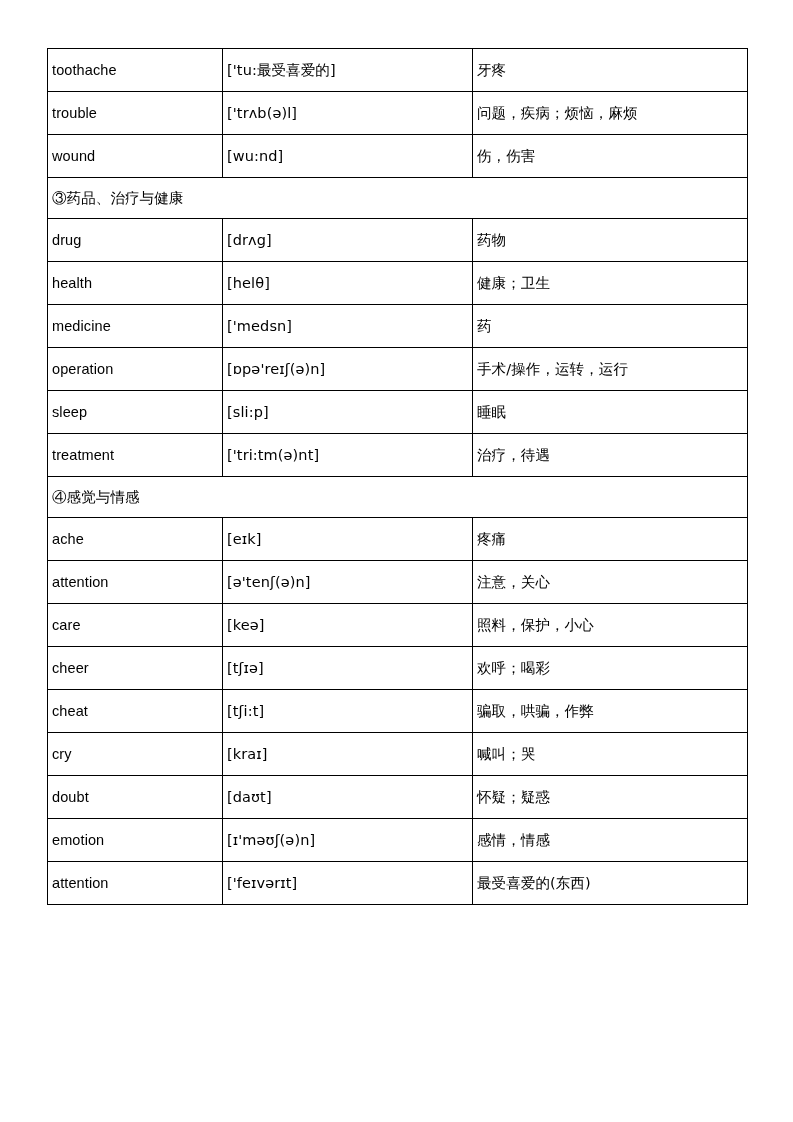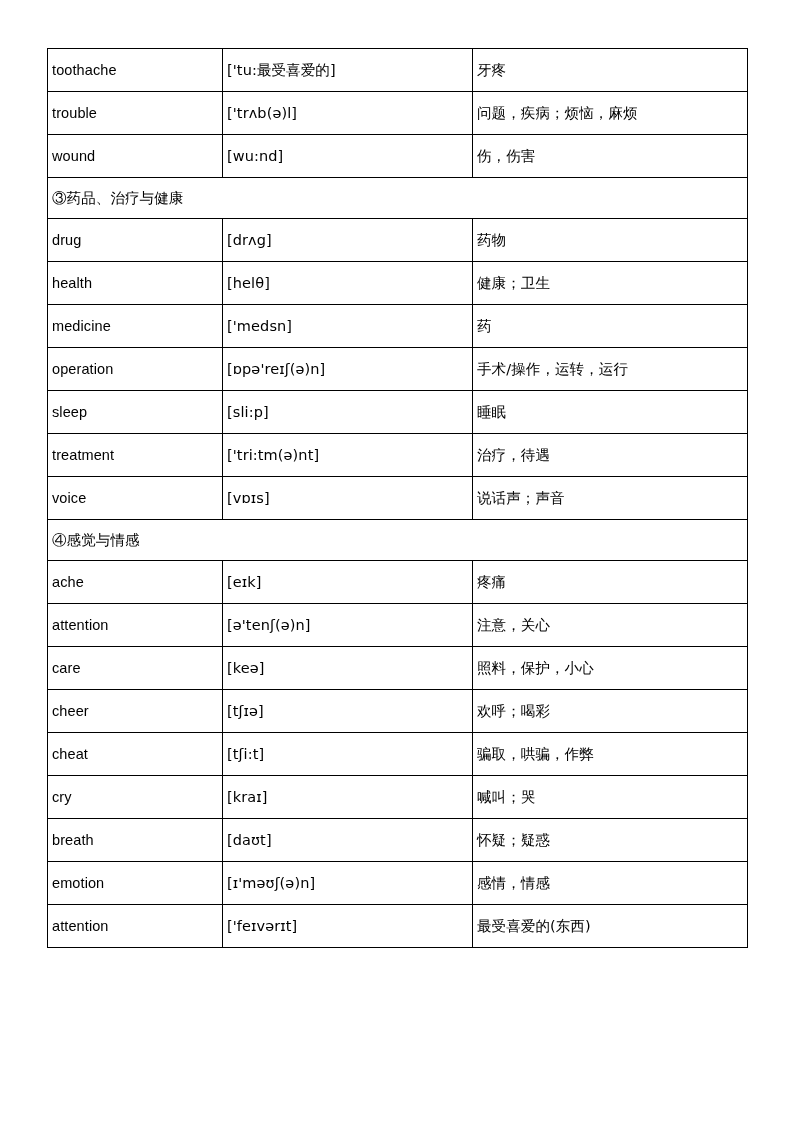--- a/index.html
+++ b/index.html
@@ -118,25 +118,20 @@
         <tr>
           <td class="cell-word">sleep</td>
           <td class="cell-phonetic">[sli:p]</td>
           <td class="cell-meaning">睡眠</td>
         </tr>
         <tr>
           <td class="cell-word">treatment</td>
           <td class="cell-phonetic">['tri:tm(ə)nt]</td>
           <td class="cell-meaning">治疗，待遇</td>
         </tr>
-        <tr>
-          <td class="cell-word">voice</td>
-          <td class="cell-phonetic">[vɒɪs]</td>
-          <td class="cell-meaning">说话声；声音</td>
-        </tr>
         <tr class="section-row">
           <td colspan="3" class="cell-section">④感觉与情感</td>
         </tr>
         <tr>
           <td class="cell-word">ache</td>
           <td class="cell-phonetic">[eɪk]</td>
           <td class="cell-meaning">疼痛</td>
         </tr>
         <tr>
           <td class="cell-word">attention</td>
@@ -157,21 +152,21 @@
           <td class="cell-word">cheat</td>
           <td class="cell-phonetic">[tʃi:t]</td>
           <td class="cell-meaning">骗取，哄骗，作弊</td>
         </tr>
         <tr>
           <td class="cell-word">cry</td>
           <td class="cell-phonetic">[kraɪ]</td>
           <td class="cell-meaning">喊叫；哭</td>
         </tr>
         <tr>
-          <td class="cell-word">breath</td>
+          <td class="cell-word">doubt</td>
           <td class="cell-phonetic">[daʊt]</td>
           <td class="cell-meaning">怀疑；疑惑</td>
         </tr>
         <tr>
           <td class="cell-word">emotion</td>
           <td class="cell-phonetic">[ɪ'məʊʃ(ə)n]</td>
           <td class="cell-meaning">感情，情感</td>
         </tr>
         <tr>
           <td class="cell-word">attention</td>

